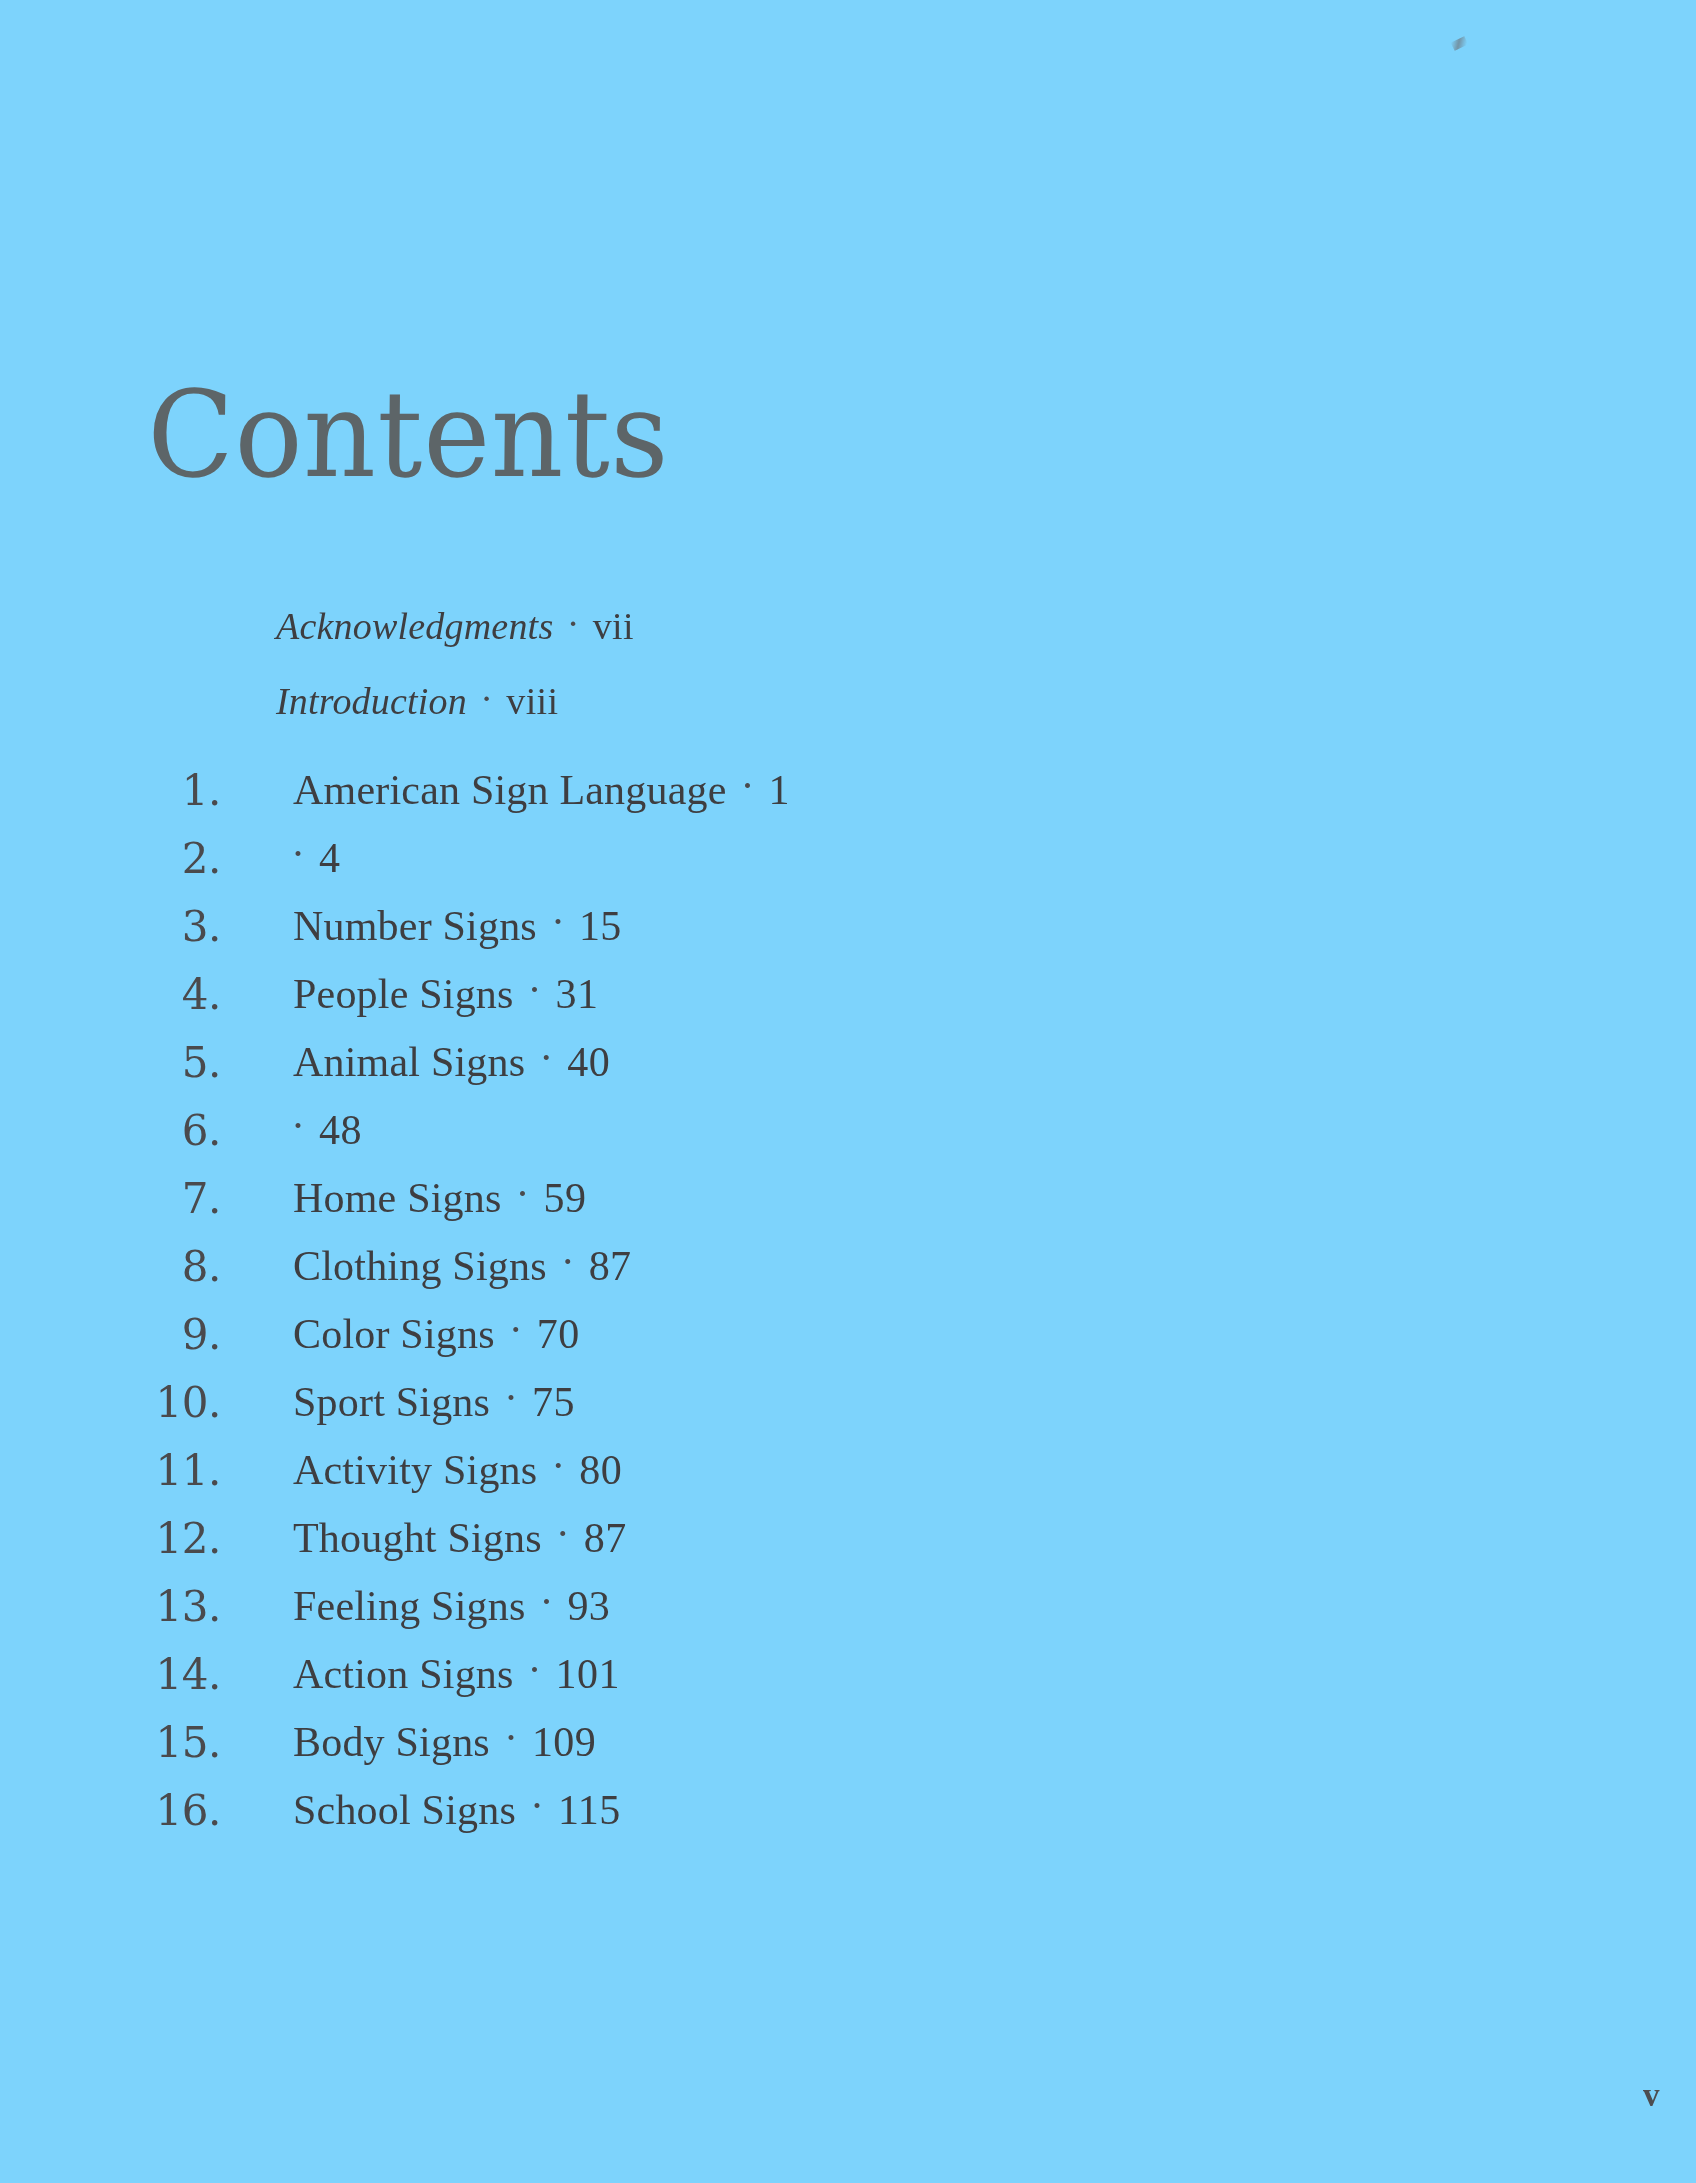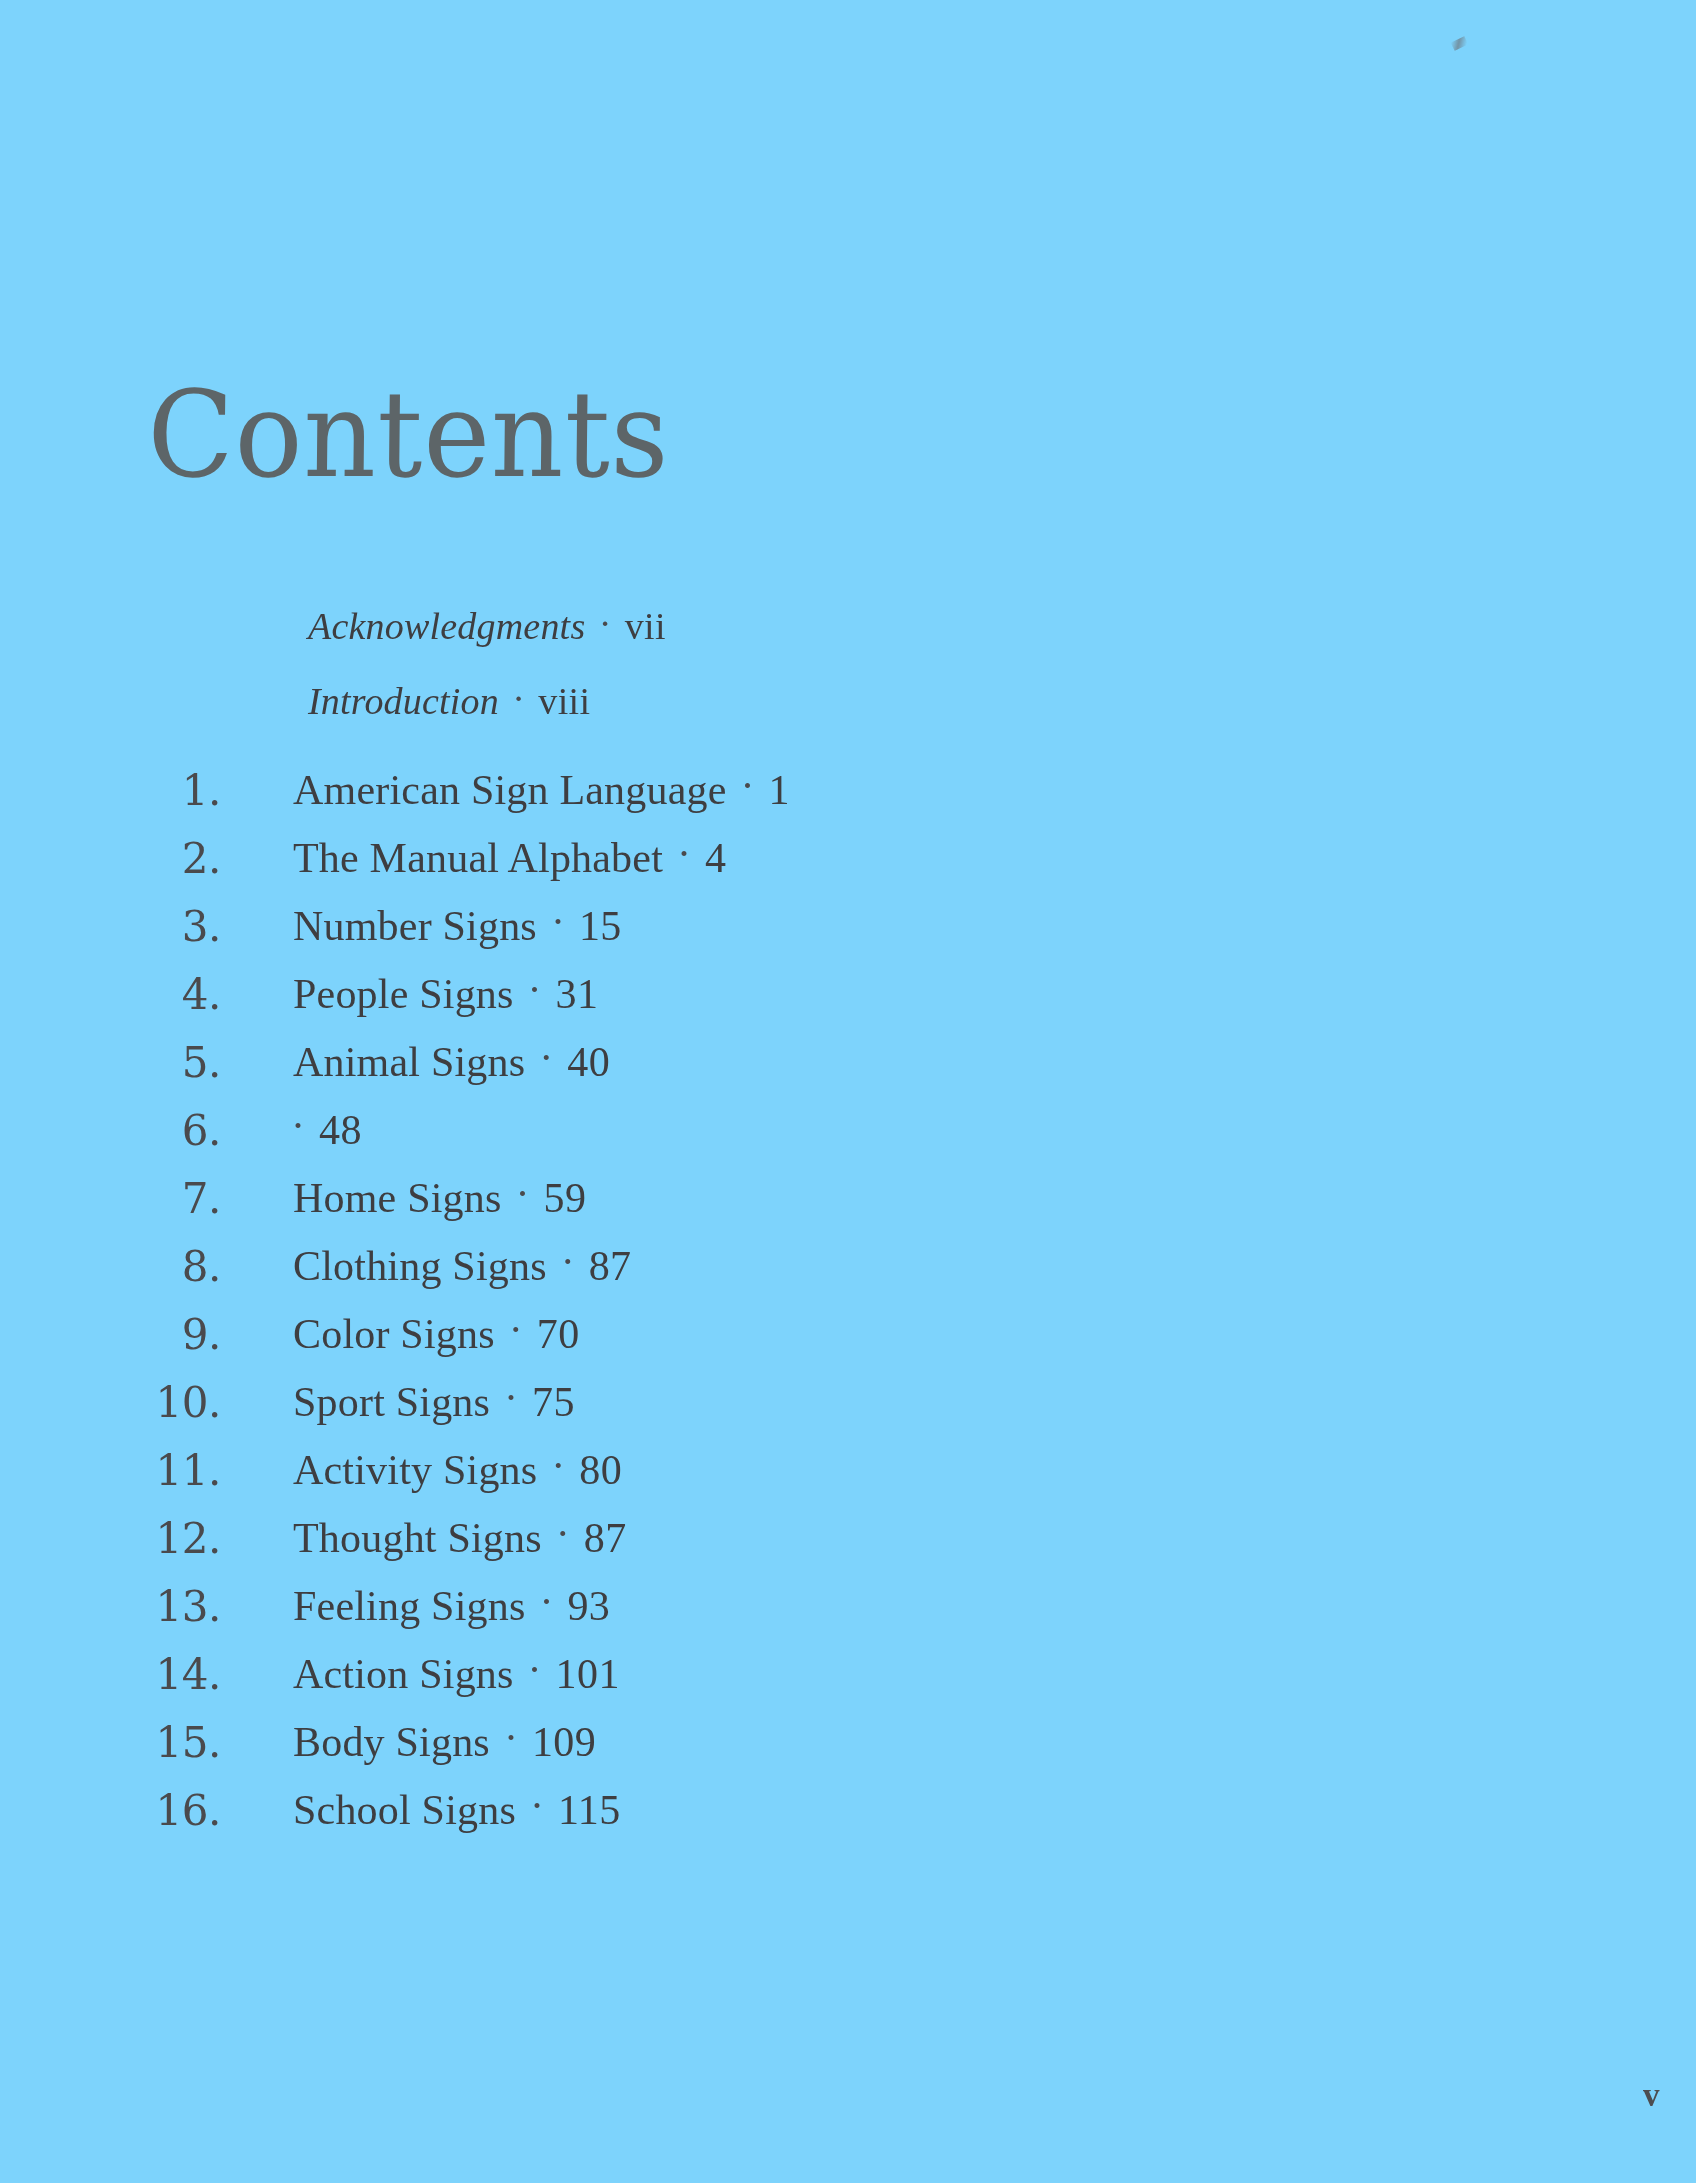--- a/index.html
+++ b/index.html
@@ -50,21 +50,20 @@
     transform: scaleY(1.06) skewX(-0.6deg);
     transform-origin: left top;
   }
 
   
   .frontmatter {
     position: absolute;
     left: 276px;
     top: 607px;
     width: 998px;
-    margin-left: 32px;
   }
   .fm-row {
     font-size: 38px;
     line-height: 1;
     color: #3e3e41;
     margin-bottom: 37px;
     white-space: nowrap;
   }
   .fm-label {
     font-style: italic;
@@ -160,21 +159,20 @@
       <div class="chapter-row">
         <span class="ch-num">1.</span>
         <span class="ch-gap"></span>
         <span class="ch-title">American Sign Language</span>
         <span class="ch-sep">·</span>
         <span class="ch-page">1</span>
       </div>
       <div class="chapter-row">
         <span class="ch-num">2.</span>
         <span class="ch-gap"></span>
-        <span class="ch-title">The Manual Alphabet</span>
         <span class="ch-sep">·</span>
         <span class="ch-page">4</span>
       </div>
       <div class="chapter-row">
         <span class="ch-num">3.</span>
         <span class="ch-gap"></span>
         <span class="ch-title">Number Signs</span>
         <span class="ch-sep">·</span>
         <span class="ch-page">15</span>
       </div>

